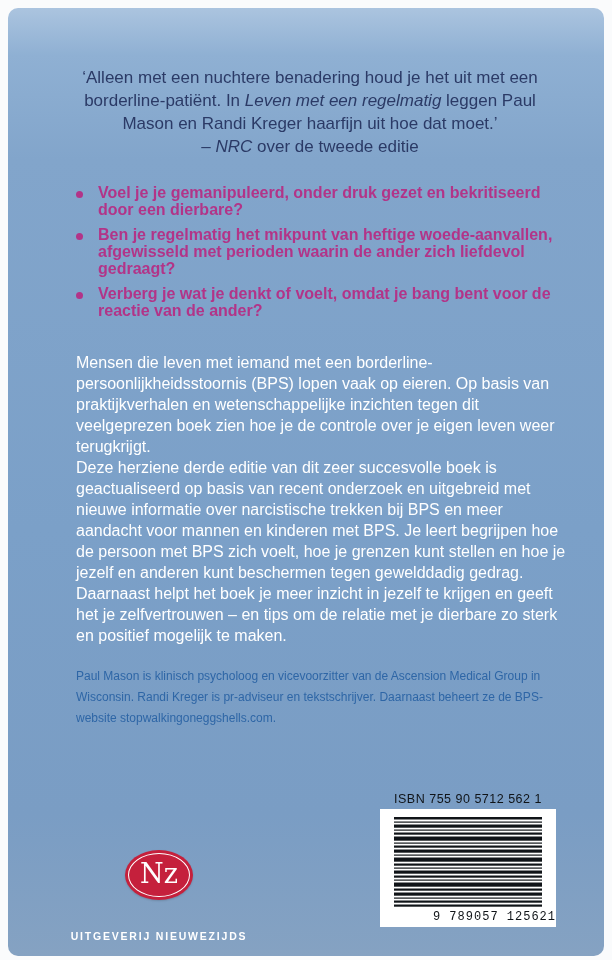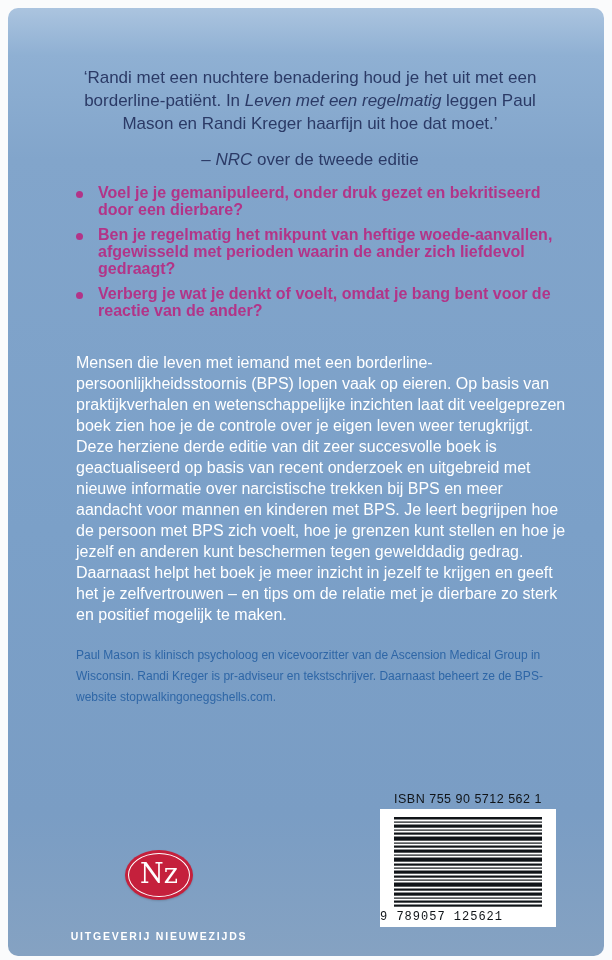--- a/index.html
+++ b/index.html
@@ -19,21 +19,21 @@
     overflow:hidden;
   }
 
   
   .quote {
     position:absolute; left:50px; top:58px; width:504px;
     text-align:center; color:#2b3a66;
     font-size:17px; line-height:23px; font-weight:500;
   }
   .quote .italic { font-style:italic; }
-  .attribution { margin-top:13px; }
+  .attribution { margin-top:0; }
 
   
   .bullets { position:absolute; left:68px; top:176px; width:488px; }
   .bullet-item {
     display:flex; gap:15px; margin-bottom:8px;
     color:#b23488; font-weight:bold; font-size:16px; line-height:17px;
   }
   .bullet-dot {
     flex:none; width:7px; height:7px; border-radius:50%;
     background:#b23488; margin-top:7px;
@@ -50,21 +50,21 @@
     position:absolute; left:372px; top:784px; width:176px;
     text-align:center; color:#101418; font-size:12.5px; letter-spacing:0.5px;
   }
   .barcode-box {
     position:absolute; left:372px; top:801px; width:176px; height:118px;
     background:#ffffff;
   }
   .barcode-bars { position:absolute; left:12px; top:8px; }
   .barcode-num {
     position:absolute; left:0; right:0; bottom:3px;
-    text-align:left; color:#101418; font-size:12px; letter-spacing:1px;
+    text-align:right; color:#101418; font-size:12px; letter-spacing:1px;
     font-family:"Liberation Mono", monospace;
   }
 
   
   .logo {
     position:absolute; left:117px; top:842px; width:68px; height:50px;
     background:#c5203c; border-radius:50%;
     display:flex; align-items:center; justify-content:center;
     box-shadow:0 1px 2px rgba(0,0,0,0.15);
   }
@@ -80,21 +80,21 @@
     text-align:center; color:#ffffff;
     font-size:10.5px; letter-spacing:1.8px; font-weight:bold;
   }
 </style>
 </head>
 <body>
 
 <div class="cover">
 
   <div class="quote">
-    <span>‘Randi met een nuchtere benadering houd je het uit met een borderline-patiënt. In </span><span class="italic">Leven met een regelmatig</span><span> leggen Paul Mason en Randi Kreger haarfijn uit hoe dat moet.’</span>
+    <span>‘Alleen met een nuchtere benadering houd je het uit met een borderline-patiënt. In </span><span class="italic">Leven met een regelmatig</span><span> leggen Paul Mason en Randi Kreger haarfijn uit hoe dat moet.’</span>
     <div class="attribution">
       <span>– </span><span class="italic">NRC</span><span> over de tweede editie</span>
     </div>
   </div>
 
   <div class="bullets">
     <div class="bullet-item">
       <span class="bullet-dot"></span>
       <span>Voel je je gemanipuleerd, onder druk gezet en bekritiseerd door een dierbare?</span>
     </div>
@@ -102,21 +102,21 @@
       <span class="bullet-dot"></span>
       <span>Ben je regelmatig het mikpunt van heftige woede-aanvallen, afgewisseld met perioden waarin de ander zich liefdevol gedraagt?</span>
     </div>
     <div class="bullet-item">
       <span class="bullet-dot"></span>
       <span>Verberg je wat je denkt of voelt, omdat je bang bent voor de reactie van de ander?</span>
     </div>
   </div>
 
   <div class="column">
-    <p class="para">Mensen die leven met iemand met een borderline-persoonlijkheidsstoornis (BPS) lopen vaak op eieren. Op basis van praktijkverhalen en wetenschappelijke inzichten laat dit veelgeprezen boek zien hoe je de controle over je eigen leven weer terugkrijgt.</p>
+    <p class="para">Mensen die leven met iemand met een borderline-persoonlijkheidsstoornis (BPS) lopen vaak op eieren. Op basis van praktijkverhalen en wetenschappelijke inzichten tegen dit veelgeprezen boek zien hoe je de controle over je eigen leven weer terugkrijgt.</p>
     <p class="para">Deze herziene derde editie van dit zeer succesvolle boek is geactualiseerd op basis van recent onderzoek en uitgebreid met nieuwe informatie over narcistische trekken bij BPS en meer aandacht voor mannen en kinderen met BPS. Je leert begrijpen hoe de persoon met BPS zich voelt, hoe je grenzen kunt stellen en hoe je jezelf en anderen kunt beschermen tegen gewelddadig gedrag. Daarnaast helpt het boek je meer inzicht in jezelf te krijgen en geeft het je zelfvertrouwen – en tips om de relatie met je dierbare zo sterk en positief mogelijk te maken.</p>
     <p class="bio">Paul Mason is klinisch psycholoog en vicevoorzitter van de Ascension Medical Group in Wisconsin. Randi Kreger is pr-adviseur en tekstschrijver. Daarnaast beheert ze de BPS-website stopwalkingoneggshells.com.</p>
   </div>
 
   <div class="isbn-label">ISBN 755 90 5712 562 1</div>
   <div class="barcode-box">
     <svg class="barcode-bars" width="152" height="90" viewBox="0 0 152 90" xmlns="http://www.w3.org/2000/svg" fill="#101418">
       <rect x="2" y="0" width="148" height="2.5"></rect>
       <rect x="2" y="4.5" width="148" height="1.2"></rect>
       <rect x="2" y="7.5" width="148" height="3.2"></rect>

